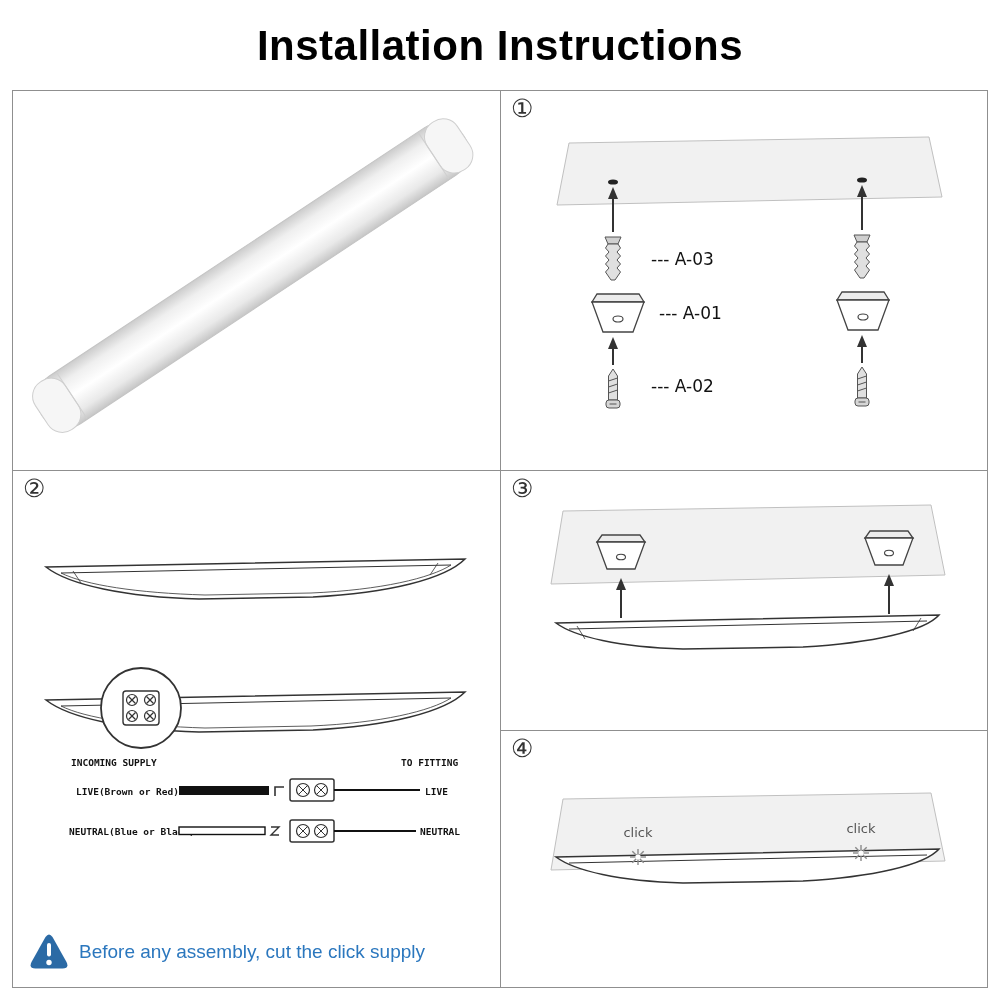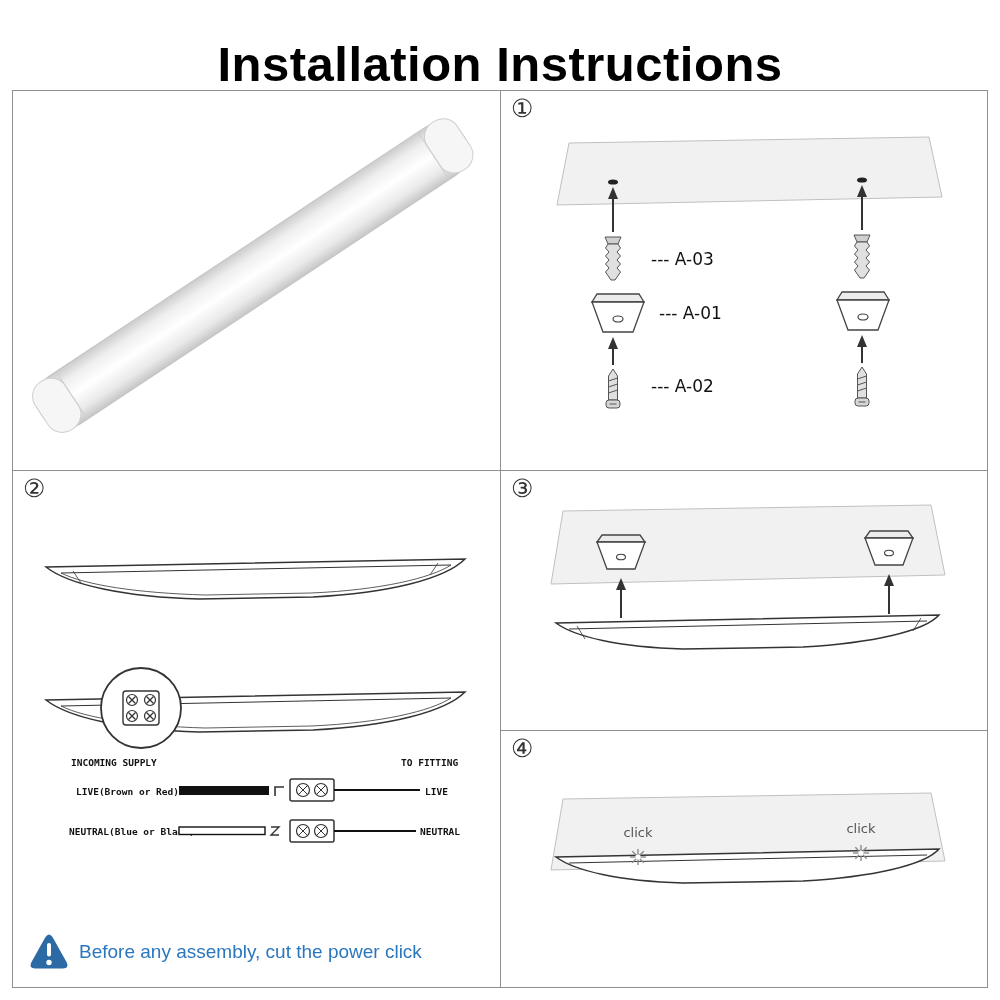--- a/index.html
+++ b/index.html
@@ -1,19 +1,19 @@
 <!DOCTYPE html>
 <html><head>
 <meta charset="utf-8">
 <style>
   html,body{margin:0;padding:0;background:#fff;}
   body{width:1000px;height:1000px;position:relative;overflow:hidden;
        font-family:"Liberation Sans",sans-serif;}
-  .title{position:absolute;top:36px;left:0;width:1000px;margin:0;text-align:center;
-         font-size:49px;font-weight:bold;color:#000;letter-spacing:.5px;}
+  .title{position:absolute;top:22px;left:0;width:1000px;margin:0;text-align:center;
+         font-size:42px;font-weight:bold;color:#000;letter-spacing:.5px;}
   .panels{position:absolute;left:12px;top:90px;width:976px;height:898px;}
   .panel{position:absolute;box-sizing:border-box;border:1px solid #8f8f8f;background:#fff;overflow:hidden;}
   .panel svg{position:absolute;left:0;top:0;width:100%;height:100%;display:block;}
   .panel-product{left:0;top:0;width:489px;height:381px;}
   .panel-step1{left:488px;top:0;width:488px;height:381px;}
   .panel-step2{left:0;top:380px;width:489px;height:518px;}
   .panel-step3{left:488px;top:380px;width:488px;height:261px;}
   .panel-step4{left:488px;top:640px;width:488px;height:258px;}
   .step-num{position:absolute;left:10px;top:5px;font-size:25px;color:#333;z-index:3;line-height:1;}
   svg text{font-family:"DejaVu Sans",sans-serif;}
@@ -191,21 +191,21 @@
       <line x1="321" y1="360" x2="403" y2="360" stroke="#111" stroke-width="1.8"></line>
       <text x="407" y="364" class="mono">NEUTRAL</text>
     </svg>
 
     <div class="warning">
       <svg width="40" height="42" viewBox="0 0 40 42" style="position:static;width:40px;height:42px;">
         <path d="M 16.5,6 Q 20,1 23.5,6 L 37.5,31 Q 40.5,37.5 33.5,37.5 L 6.5,37.5 Q -0.5,37.5 2.5,31 Z" fill="#2b6aa5"></path>
         <rect x="18" y="12" width="4" height="13.5" rx="2" fill="#fff"></rect>
         <circle cx="20" cy="31.5" r="2.7" fill="#fff"></circle>
       </svg>
-      <span class="warn-text">Before any assembly, cut the power click</span>
+      <span class="warn-text">Before any assembly, cut the click supply</span>
     </div>
   </section>
 
   <section class="panel panel-step3">
     <div class="step-num">③</div>
     <svg viewBox="0 0 486 259">
       <path d="M 62,40 L 430,34 L 444,104 L 50,113 Z" fill="#f1f1f1" stroke="#c0c0c0" stroke-width="1"></path>
 
       <g transform="translate(120,64)">
         <path d="M -19,0 L 19,0 L 24,7 L -24,7 Z" fill="#ececec" stroke="#444" stroke-width="1.3"></path>

